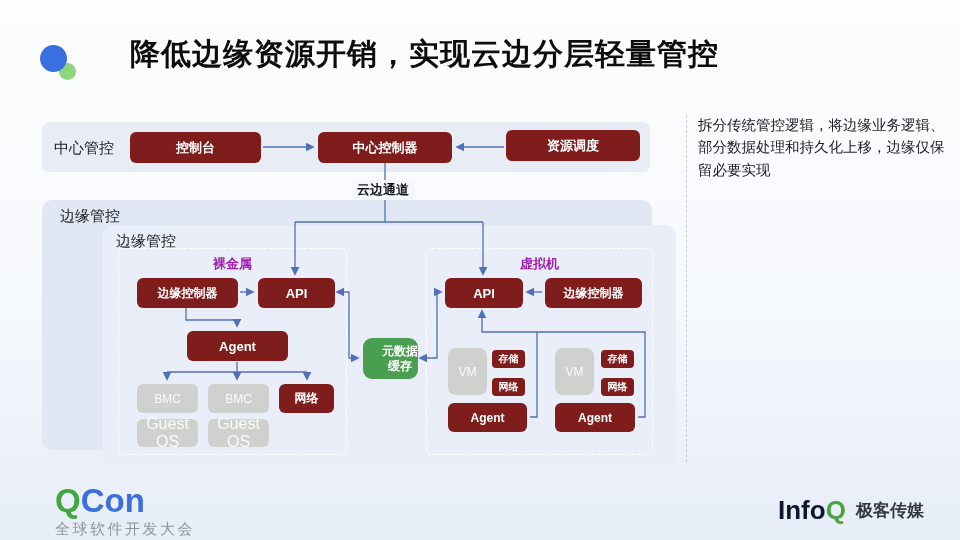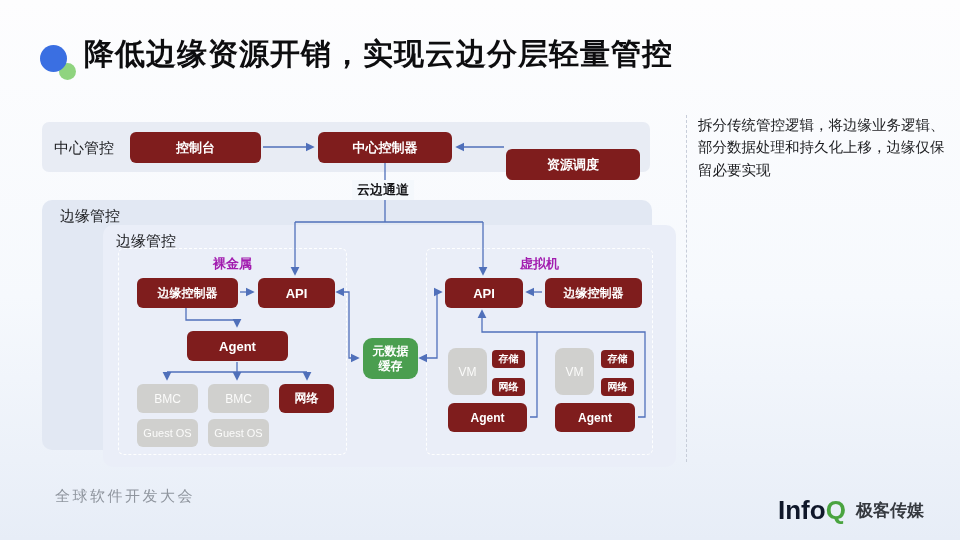--- a/index.html
+++ b/index.html
@@ -6,39 +6,39 @@
   body{
     width:960px;height:540px;overflow:hidden;
     font-family:"Liberation Sans","DejaVu Sans",sans-serif;
     background:linear-gradient(180deg,#fdfdfe 0%,#f6f9fd 55%,#e7edf7 100%);
     position:relative;
   }
   .abs{position:absolute;}
   .nowrap{white-space:nowrap;}
 
   
-  .title-text{font-size:30px;font-weight:900;color:#0d0d0f;letter-spacing:1px;}
+  .title-text{font-size:30px;font-weight:900;color:#0d0d0f;letter-spacing:1px;margin-left:46px;}
   .dot-blue{width:27px;height:27px;border-radius:50%;background:#3a6fe2;z-index:2;}
   .dot-green{width:17px;height:17px;border-radius:50%;background:#8fd47f;z-index:1;}
 
   
   .strip{background:#e8ecf4;border-radius:7px;}
   .outer-box{background:#e2e8f3;border-radius:10px;}
   .inner-box{background:#eaeef8;border-radius:10px;}
   .dashed-box{border:1.6px dashed rgba(255,255,255,.95);border-radius:6px;box-sizing:border-box;}
   .section-label{font-size:15px;color:#1c1d20;}
   .zone-label{font-size:13px;font-weight:bold;color:#a21caf;text-align:center;}
 
   
   .node{display:flex;align-items:center;justify-content:center;color:#fff;
         box-sizing:border-box;text-align:center;z-index:3;}
   .blue{background:#7f1d1d;border-radius:6px;font-weight:bold;}
   .gray{background:#d0d0ce;border-radius:6px;color:#fbfbfa;}
-  .green{background:#4a9e4f;border-radius:9px;font-weight:bold;line-height:1.25;}
-  .f13{font-size:13px;} .f12{font-size:12px;} .f11{font-size:11px;} .f10{font-size:10px;}
+  .green{background:#4a9e4f;border-radius:9px;font-weight:bold;line-height:1.25;justify-content:flex-end;}
+  .f13{font-size:13px;} .f12{font-size:12px;} .f11{font-size:16px;} .f10{font-size:10px;}
 
   .channel-label{font-size:13px;font-weight:bold;color:#131417;background:#f4f8fc;
                  padding:1px 5px;z-index:6;}
   .separator{border-left:1.5px dashed #c7cdd9;width:0;}
   .note{font-size:14.5px;line-height:1.55;color:#1a1b1e;}
 
   svg.wires{position:absolute;left:0;top:0;z-index:4;pointer-events:none;}
 
   
   .qcon-main{font-size:33px;font-weight:800;letter-spacing:0px;line-height:1;}
@@ -52,21 +52,21 @@
 <body>
 
 <div class="abs dot-green" style="left:59px;top:63px;"></div>
 <div class="abs dot-blue" style="left:40px;top:45px;"></div>
 <div class="abs title-text nowrap" style="left:84px;top:34px;">降低边缘资源开销，实现云边分层轻量管控</div>
 
 <div class="abs strip" style="left:42px;top:122px;width:608px;height:50px;"></div>
 <div class="abs section-label nowrap" style="left:54px;top:139px;">中心管控</div>
 <div class="abs node blue f13" style="left:130px;top:132px;width:131px;height:31px;">控制台</div>
 <div class="abs node blue f13" style="left:318px;top:132px;width:134px;height:31px;">中心控制器</div>
-<div class="abs node blue f13" style="left:506px;top:149px;width:134px;height:31px;">资源调度</div>
+<div class="abs node blue f13" style="left:506px;top:130px;width:134px;height:31px;">资源调度</div>
 
 <div class="abs outer-box" style="left:42px;top:200px;width:610px;height:250px;"></div>
 <div class="abs section-label nowrap" style="left:60px;top:207px;">边缘管控</div>
 <div class="abs inner-box" style="left:103px;top:225px;width:573px;height:242px;"></div>
 <div class="abs section-label nowrap" style="left:116px;top:232px;z-index:3;">边缘管控</div>
 
 <div class="abs dashed-box" style="left:118px;top:248px;width:229px;height:207px;z-index:2;"></div>
 <div class="abs zone-label" style="left:118px;top:255px;width:229px;z-index:3;">裸金属</div>
 <div class="abs dashed-box" style="left:426px;top:248px;width:227px;height:207px;z-index:2;"></div>
 <div class="abs zone-label" style="left:426px;top:255px;width:227px;z-index:3;">虚拟机</div>
@@ -125,20 +125,23 @@
     <path d="M537,332 V417 H530"></path>
   </g>
 </svg>
 
 <div class="abs channel-label nowrap" style="left:352px;top:180px;">云边通道</div>
 
 <div class="abs separator" style="left:686px;top:115px;height:347px;"></div>
 <div class="abs note" style="left:698px;top:114px;width:252px;">拆分传统管控逻辑，将边缘业务逻辑、部分数据处理和持久化上移，边缘仅保留必要实现</div>
 
 <div class="abs" style="left:55px;top:484px;">
+  <div class="qcon-main nowrap">
+    <span class="qcon-q">Q</span><span class="qcon-rest">Con</span>
+  </div>
   <div class="qcon-sub nowrap">全球软件开发大会</div>
 </div>
 
 <div class="abs" style="left:778px;top:497px;display:flex;align-items:center;">
   <div class="infoq-main nowrap">
     <span class="infoq-info">Info</span><span class="infoq-q">Q</span>
   </div>
   <div class="infoq-media nowrap">极客传媒</div>
 </div>
 

